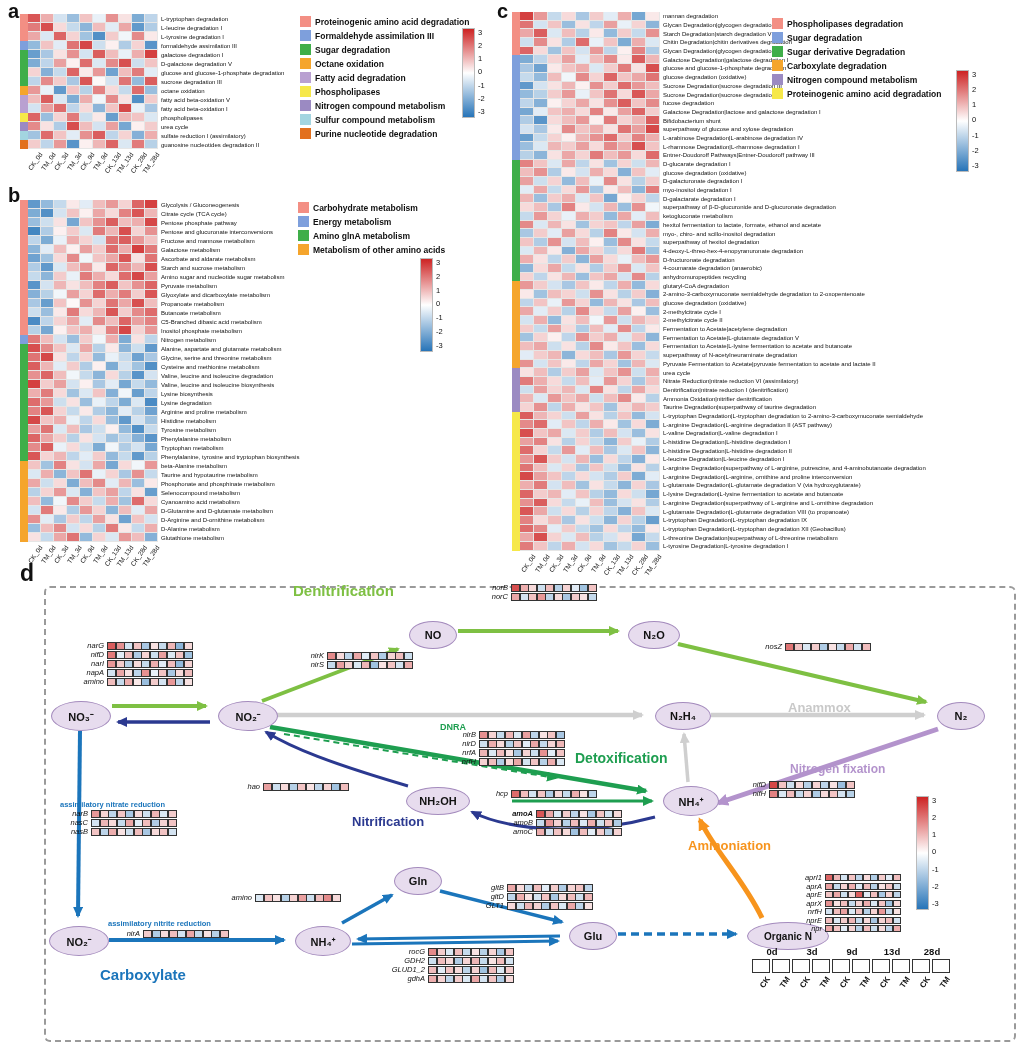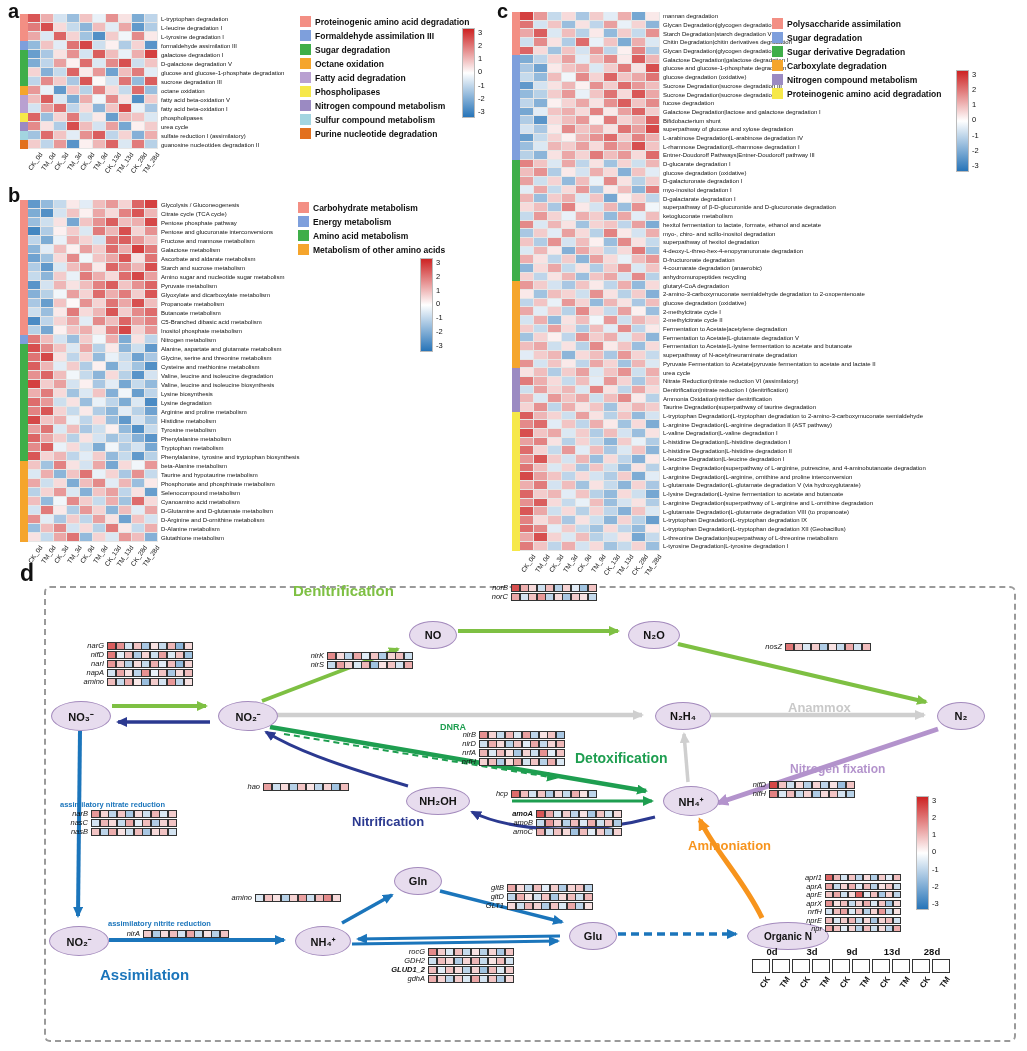--- a/index.html
+++ b/index.html
@@ -917,21 +917,21 @@
       <div class="lg-item">
         <span class="lg-sq" style="background: rgb(243, 143, 132);"></span>
         <span class="lg-tx">Carbohydrate metabolism</span>
       </div>
       <div class="lg-item">
         <span class="lg-sq" style="background: rgb(126, 159, 220);"></span>
         <span class="lg-tx">Energy metabolism</span>
       </div>
       <div class="lg-item">
         <span class="lg-sq" style="background: rgb(63, 174, 73);"></span>
-        <span class="lg-tx">Amino acid metabolism</span>
+        <span class="lg-tx">Amino glnA metabolism</span>
       </div>
       <div class="lg-item">
         <span class="lg-sq" style="background: rgb(245, 165, 44);"></span>
         <span class="lg-tx">Metabolism of other amino acids</span>
       </div>
     </div>
   <div class="cb" style="left:420px;top:258px;height:92px">
       <span class="cb-bar"></span>
       <span class="cb-ticks">
         <span>3</span>
@@ -1842,21 +1842,21 @@
           <span class="hm-clabel">CK_28d</span>
         </span>
         <span class="hm-colw" style="width: 14px;">
           <span class="hm-clabel">TM_28d</span>
         </span>
       </div>
     </div>
   <div class="legend" style="left:772px;top:18px">
       <div class="lg-item">
         <span class="lg-sq" style="background: rgb(243, 143, 132);"></span>
-        <span class="lg-tx">Polysaccharide assimilation</span>
+        <span class="lg-tx">Phospholipases degradation</span>
       </div>
       <div class="lg-item">
         <span class="lg-sq" style="background: rgb(126, 159, 220);"></span>
         <span class="lg-tx">Sugar degradation</span>
       </div>
       <div class="lg-item">
         <span class="lg-sq" style="background: rgb(63, 174, 73);"></span>
         <span class="lg-tx">Sugar derivative Degradation</span>
       </div>
       <div class="lg-item">
@@ -1974,21 +1974,21 @@
   <div class="node" style="left:747px;top:922px;width:80px;height:26px;font-size:10px">
       <span>Organic N</span>
     </div>
 
   <div class="plabel" style="left: 293px; top: 582px; font-size: 15px; color: rgb(126, 192, 67);">Denitrification</div>
   <div class="plabel" style="left: 788px; top: 700px; font-size: 13px; color: rgb(201, 201, 201);">Anammox</div>
   <div class="plabel" style="left: 575px; top: 750px; font-size: 14px; color: rgb(30, 158, 80);">Detoxification</div>
   <div class="plabel" style="left: 790px; top: 762px; font-size: 12px; color: rgb(179, 147, 204);">Nitrogen fixation</div>
   <div class="plabel" style="left: 352px; top: 814px; font-size: 13px; color: rgb(43, 57, 144);">Nitrification</div>
   <div class="plabel" style="left: 688px; top: 838px; font-size: 13px; color: rgb(247, 148, 29);">Ammoniation</div>
-  <div class="plabel" style="left: 100px; top: 966px; font-size: 15px; color: rgb(27, 117, 187);">Assimilation</div>
+  <div class="plabel" style="left: 100px; top: 966px; font-size: 15px; color: rgb(27, 117, 187);">Carboxylate</div>
   <div class="plabel" style="left: 440px; top: 722px; font-size: 9px; color: rgb(30, 158, 80);">DNRA</div>
   <div class="plabel" style="left: 60px; top: 800px; font-size: 7.5px; color: rgb(27, 117, 187);">assimilatory nitrate reduction</div>
   <div class="plabel" style="left: 108px; top: 919px; font-size: 7.5px; color: rgb(27, 117, 187);">assimilatory nitrite reduction</div>
 
   <div class="gg" style="left:78px;top:642px">
       <div class="gg-row">
         <span class="gg-label" style="width: 26px;">narG</span>
         <span class="gg-cell" style="width: 9px; height: 8px; background: rgb(218, 94, 94);"></span>
         <span class="gg-cell" style="width: 9px; height: 8px; background: rgb(230, 145, 145);"></span>
         <span class="gg-cell" style="width: 9px; height: 8px; background: rgb(212, 227, 241);"></span>
@@ -2410,21 +2410,21 @@
         <span class="gg-cell" style="width: 9px; height: 8px; background: rgb(247, 218, 218);"></span>
         <span class="gg-cell" style="width: 9px; height: 8px; background: rgb(176, 204, 229);"></span>
         <span class="gg-cell" style="width: 9px; height: 8px; background: rgb(245, 211, 211);"></span>
         <span class="gg-cell" style="width: 9px; height: 8px; background: rgb(238, 182, 182);"></span>
         <span class="gg-cell" style="width: 9px; height: 8px; background: rgb(197, 218, 236);"></span>
         <span class="gg-cell" style="width: 9px; height: 8px; background: rgb(248, 226, 226);"></span>
         <span class="gg-cell" style="width: 9px; height: 8px; background: rgb(240, 189, 189);"></span>
         <span class="gg-cell" style="width: 9px; height: 8px; background: rgb(212, 227, 241);"></span>
       </div>
       <div class="gg-row">
-        <span class="gg-label" style="width: 42px; font-weight: bold;">GLUD1_2</span>
+        <span class="gg-label" style="width: 42px;">GLUD1_2</span>
         <span class="gg-cell" style="width: 9px; height: 8px; background: rgb(240, 189, 189);"></span>
         <span class="gg-cell" style="width: 9px; height: 8px; background: rgb(226, 236, 246);"></span>
         <span class="gg-cell" style="width: 9px; height: 8px; background: rgb(242, 196, 196);"></span>
         <span class="gg-cell" style="width: 9px; height: 8px; background: rgb(247, 218, 218);"></span>
         <span class="gg-cell" style="width: 9px; height: 8px; background: rgb(190, 213, 234);"></span>
         <span class="gg-cell" style="width: 9px; height: 8px; background: rgb(245, 211, 211);"></span>
         <span class="gg-cell" style="width: 9px; height: 8px; background: rgb(161, 195, 224);"></span>
         <span class="gg-cell" style="width: 9px; height: 8px; background: rgb(240, 189, 189);"></span>
         <span class="gg-cell" style="width: 9px; height: 8px; background: rgb(219, 232, 243);"></span>
         <span class="gg-cell" style="width: 9px; height: 8px; background: rgb(243, 204, 204);"></span>

